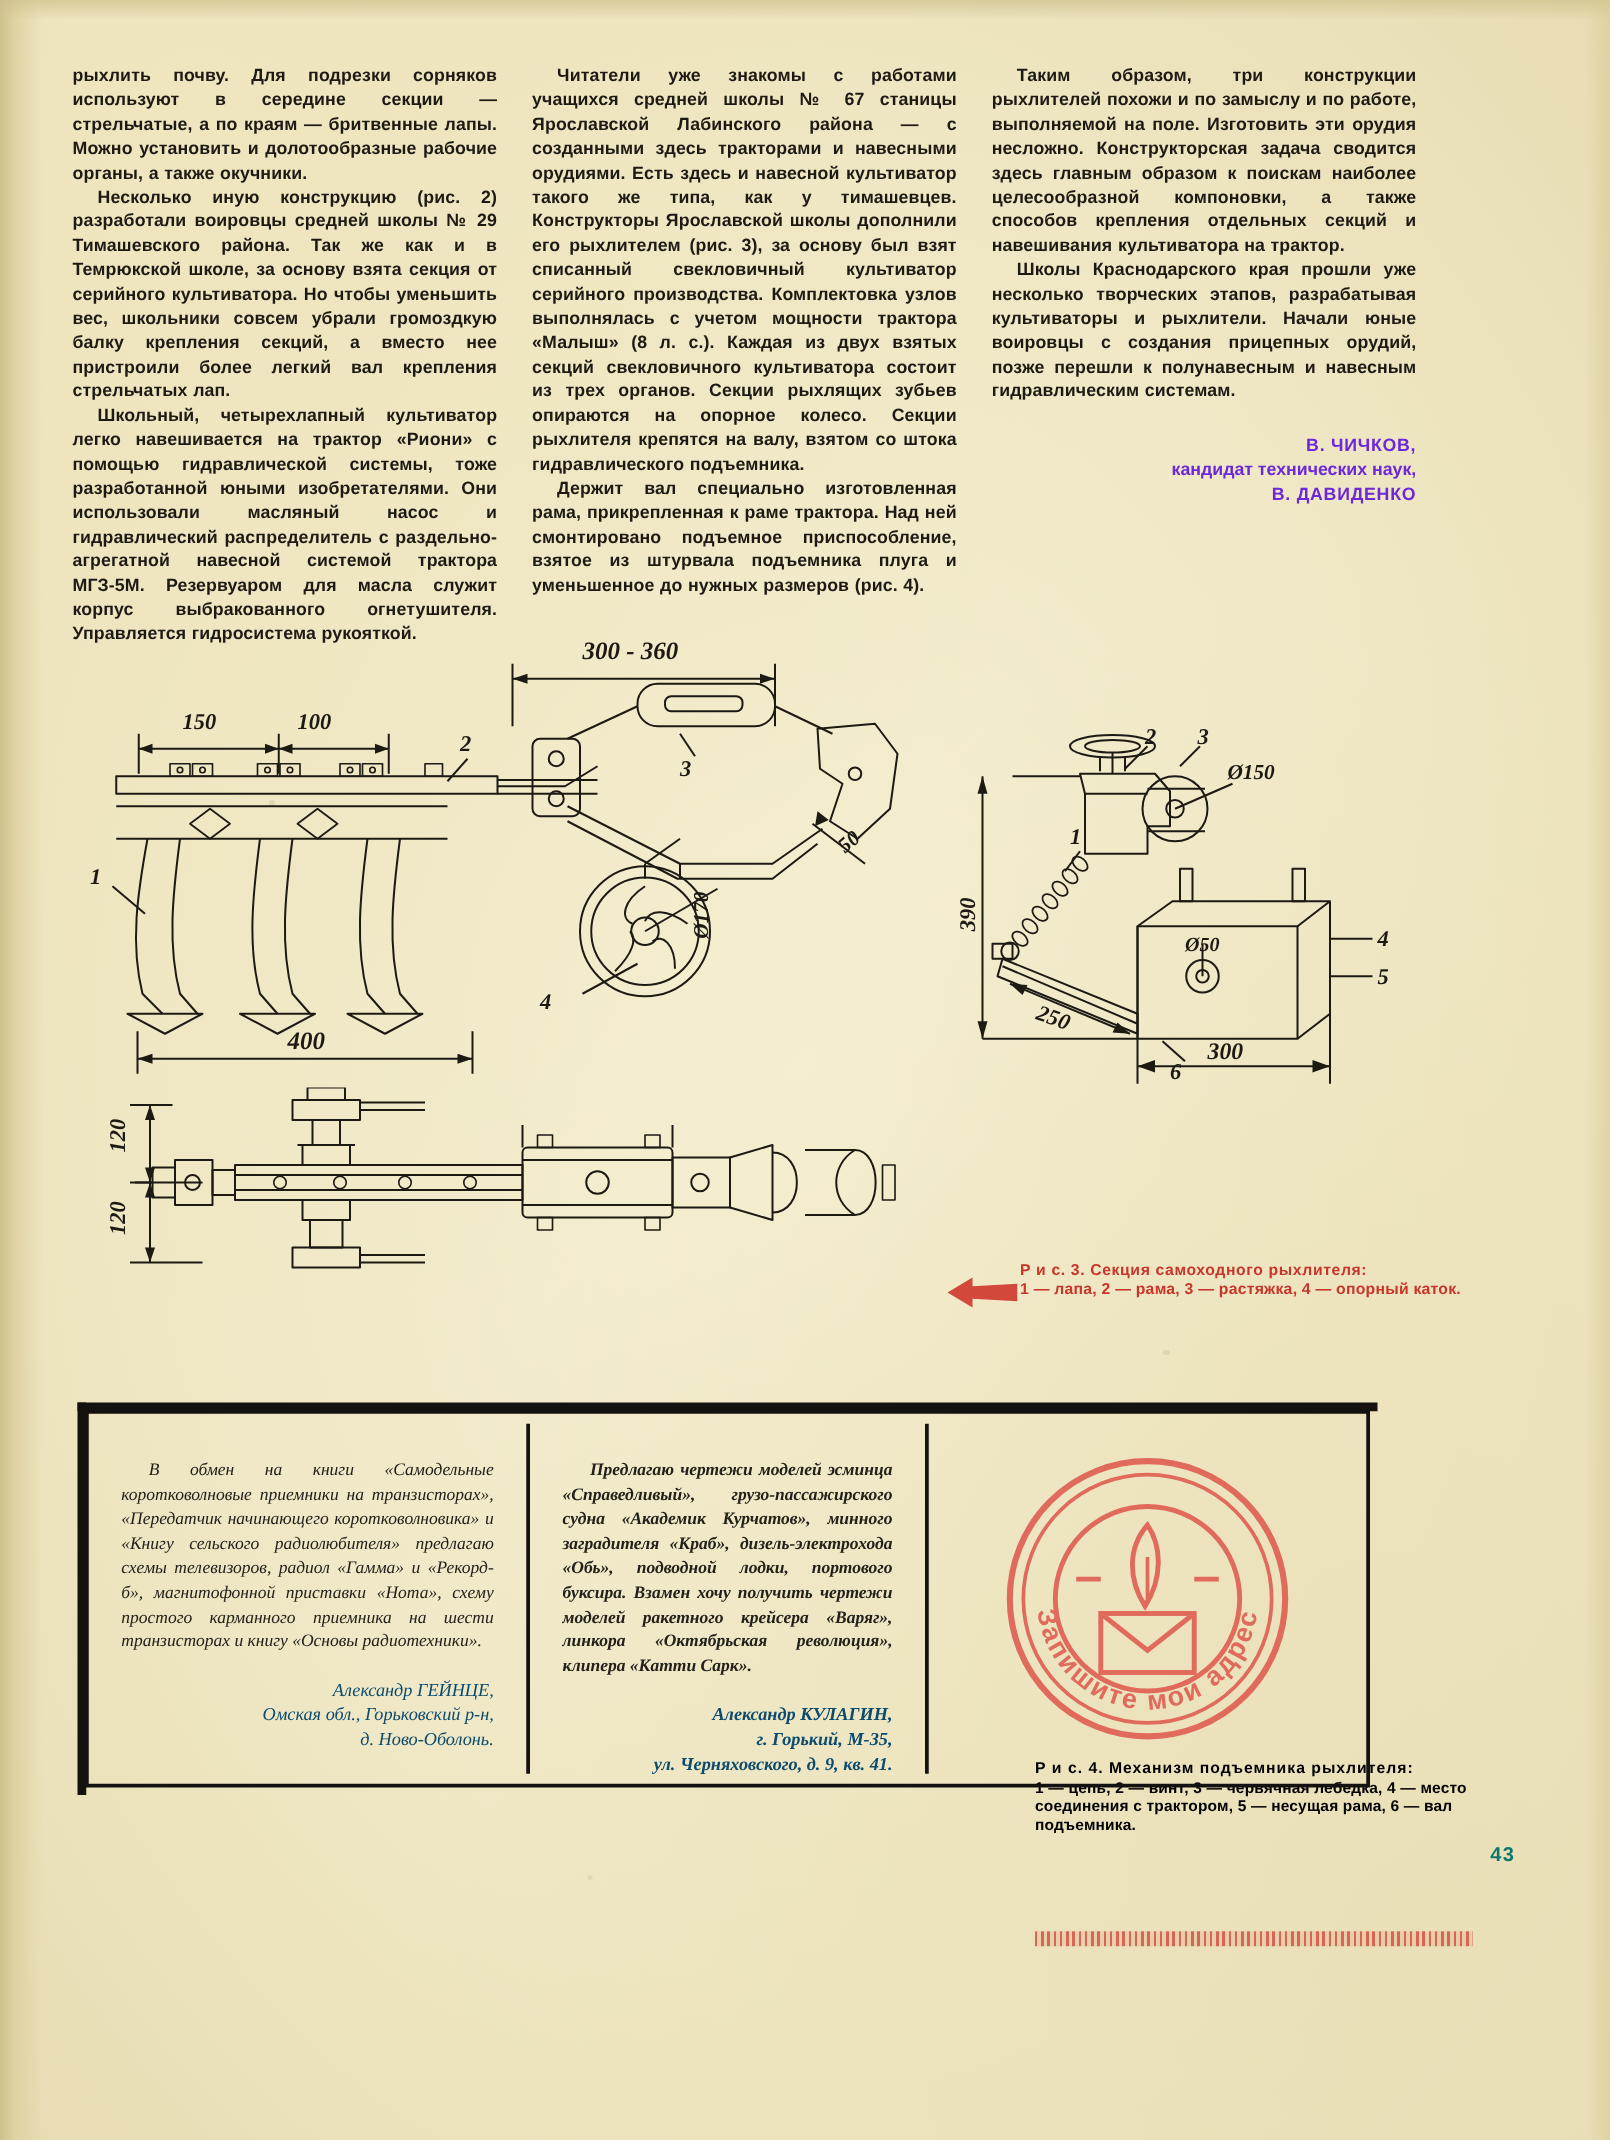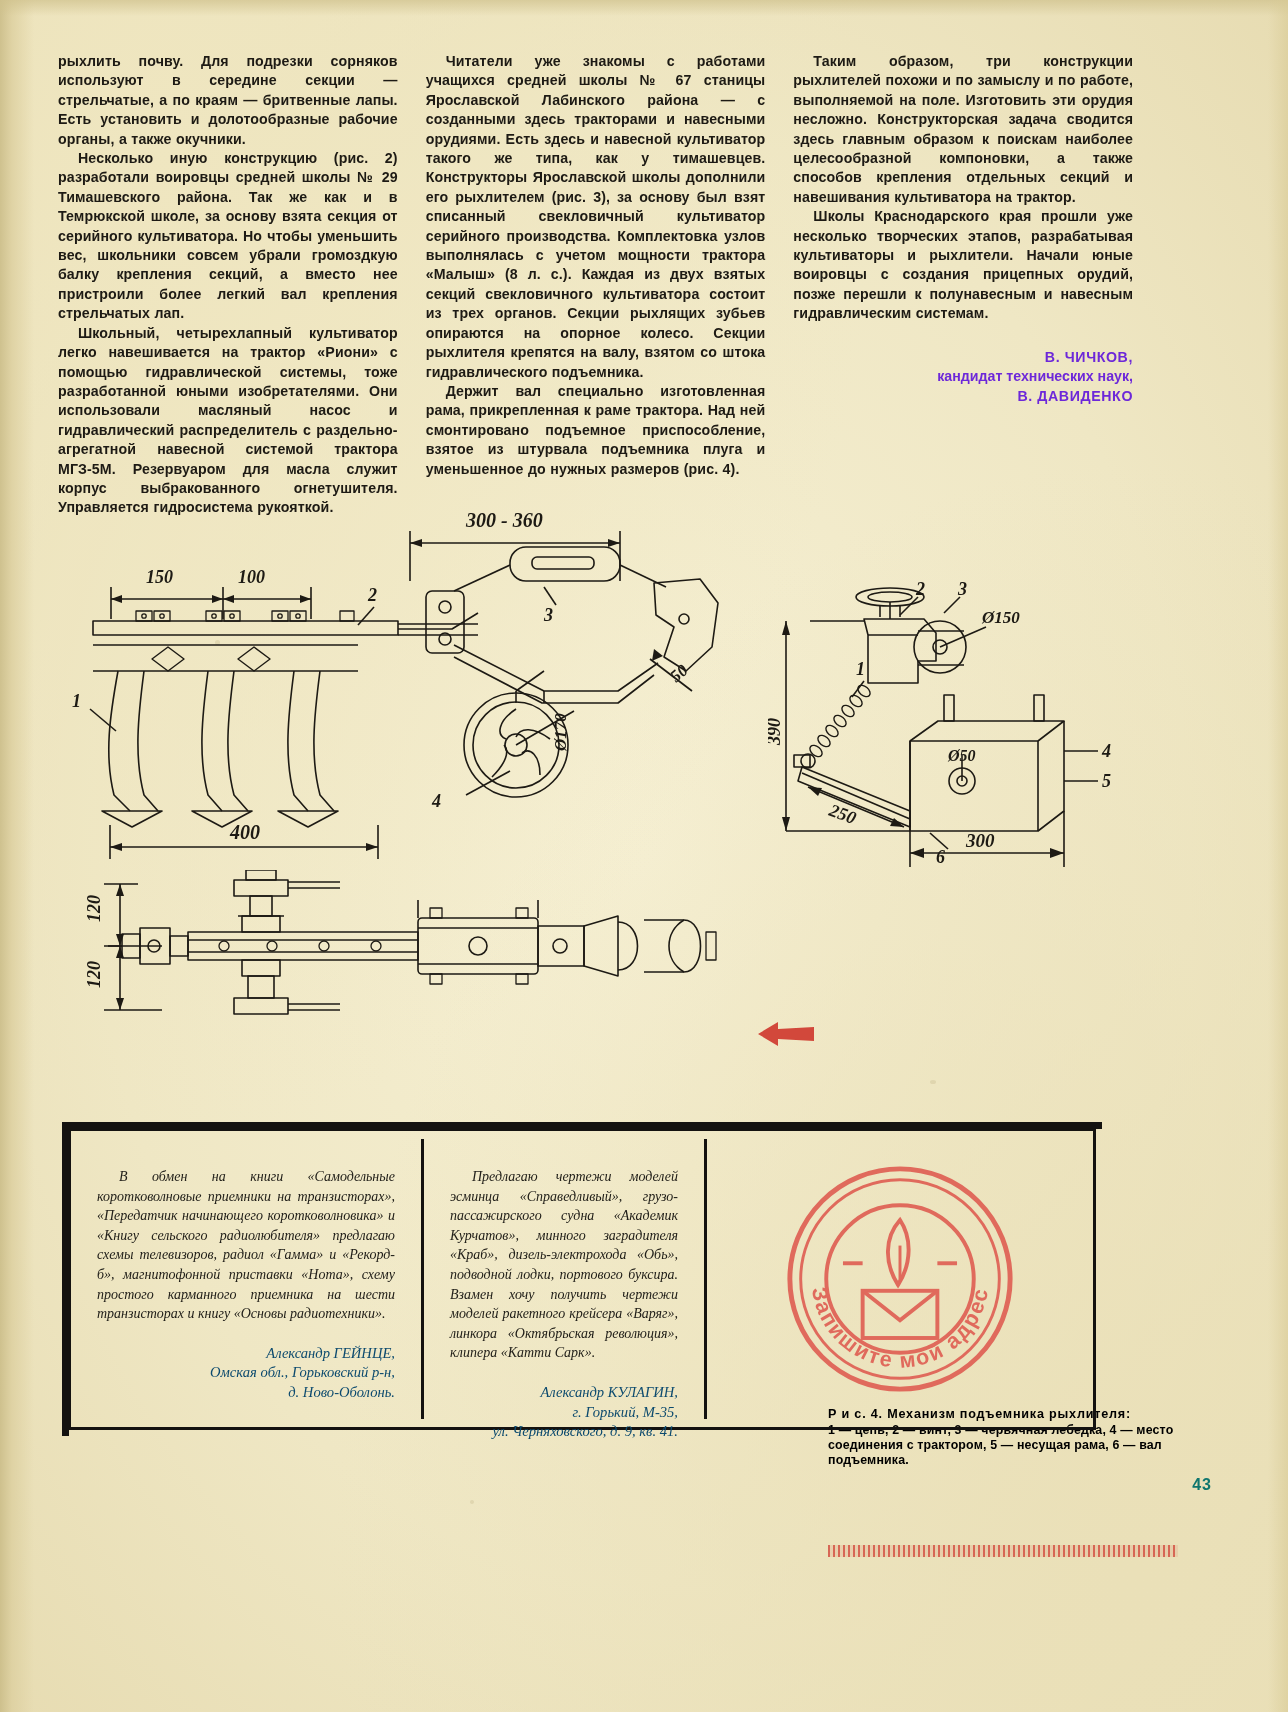--- a/index.html
+++ b/index.html
@@ -95,21 +95,21 @@
     content:"";position:absolute;left:-9px;top:-9px;width:7px;bottom:-9px;
     background:#141210;
   }
   .ads-inner{position:absolute;inset:0;display:flex;}
   .ad-col{
     position:relative;
     padding:36px 26px 10px 26px;
     width:344px;box-sizing:border-box;
   }
   .ad-col.first{width:350px;}
-  .ad-col.second{width:280px;}
+  .ad-col.second{width:316px;font-weight:bold;}
   .vdiv{width:3px;background:#141210;margin:8px 0;}
   .ad-col p{
     margin:0;
     font-family:"Liberation Serif", serif;
     font-style:italic;
     font-size:14px;
     line-height:19.6px;
     text-align:justify;
     text-indent:22px;
     color:#22201a;
@@ -139,21 +139,21 @@
 <div class="edge-left"></div>
 <div class="edge-top"></div>
 <div class="edge-right"></div>
 <div class="speck" style="left:215px;top:640px;width:5px;height:5px"></div>
 <div class="speck" style="left:930px;top:1080px;width:6px;height:4px"></div>
 <div class="speck" style="left:470px;top:1500px;width:4px;height:4px"></div>
 
 <div class="article">
 
   <div class="col">
-    <p class="noind">рыхлить почву. Для подрезки сорняков используют в середине секции — стрельчатые, а по краям — бритвенные лапы. Есть установить и долотообразные рабочие органы, а также окучники.</p>
+    <p class="noind">рыхлить почву. Для подрезки сорняков используют в середине секции — стрельчатые, а по краям — бритвенные лапы. Можно установить и долотообразные рабочие органы, а также окучники.</p>
     <p>Несколько иную конструкцию (рис. 2) разработали воировцы средней школы № 29 Тимашевского района. Так же как и в Темрюкской школе, за основу взята секция от серийного культиватора. Но чтобы уменьшить вес, школьники совсем убрали громоздкую балку крепления секций, а вместо нее пристроили более легкий вал крепления стрельчатых лап.</p>
     <p>Школьный, четырехлапный культиватор легко навешивается на трактор «Риони» с помощью гидравлической системы, тоже разработанной юными изобретателями. Они использовали масляный насос и гидравлический распределитель с раздельно-агрегатной навесной системой трактора МГЗ-5М. Резервуаром для масла служит корпус выбракованного огнетушителя. Управляется гидросистема рукояткой.</p>
   </div>
 
   <div class="col">
     <p>Читатели уже знакомы с работами учащихся средней школы № 67 станицы Ярославской Лабинского района — с созданными здесь тракторами и навесными орудиями. Есть здесь и навесной культиватор такого же типа, как у тимашевцев. Конструкторы Ярославской школы дополнили его рыхлителем (рис. 3), за основу был взят списанный свекловичный культиватор серийного производства. Комплектовка узлов выполнялась с учетом мощности трактора «Малыш» (8 л. с.). Каждая из двух взятых секций свекловичного культиватора состоит из трех органов. Секции рыхлящих зубьев опираются на опорное колесо. Секции рыхлителя крепятся на валу, взятом со штока гидравлического подъемника.</p>
     <p>Держит вал специально изготовленная рама, прикрепленная к раме трактора. Над ней смонтировано подъемное приспособление, взятое из штурвала подъемника плуга и уменьшенное до нужных размеров (рис. 4).</p>
   </div>
 
   <div class="col">
@@ -441,20 +441,24 @@
       <text x="334" y="182">4</text>
       <text x="334" y="212">5</text>
       <text x="168" y="288">6</text>
     </g>
   </svg>
 
   <svg class="red-arrow" width="56" height="30" viewBox="0 0 56 30">
     <path d="M0 15 L20 3 L20 10 L56 8 L56 22 L20 20 L20 27 z" fill="#d2483b"></path>
   </svg>
 
+  <div class="cap3 cap-red">
+    <div class="l1">Р и с.  3. Секция самоходного рыхлителя:</div>
+    <div class="l2 sub">1 — лапа, 2 — рама, 3 — растяжка, 4 — опорный каток.</div>
+  </div>
 
   <div class="cap4">
     <div class="t">Р и с.  4. Механизм подъемника рыхлителя:</div>
     <div class="b">1 — цепь, 2 — винт, 3 — червячная лебедка, 4 — место соединения с трактором, 5 — несущая рама, 6 — вал подъемника.</div>
   </div>
 
   <div class="red-rule"></div>
 </div>
 
 <div class="adsbox">

